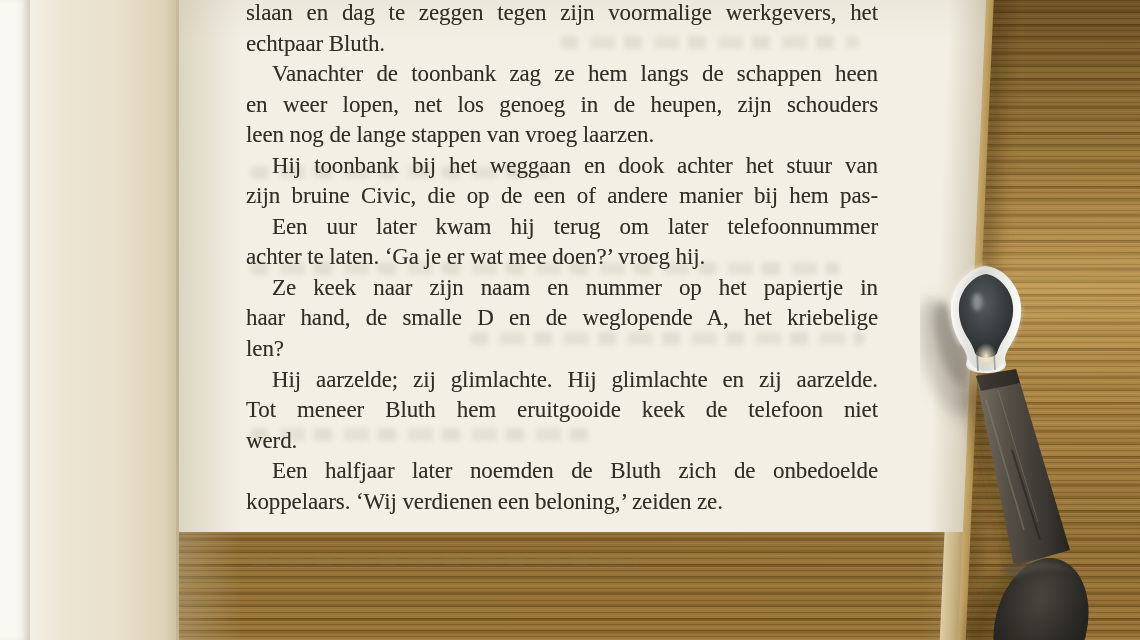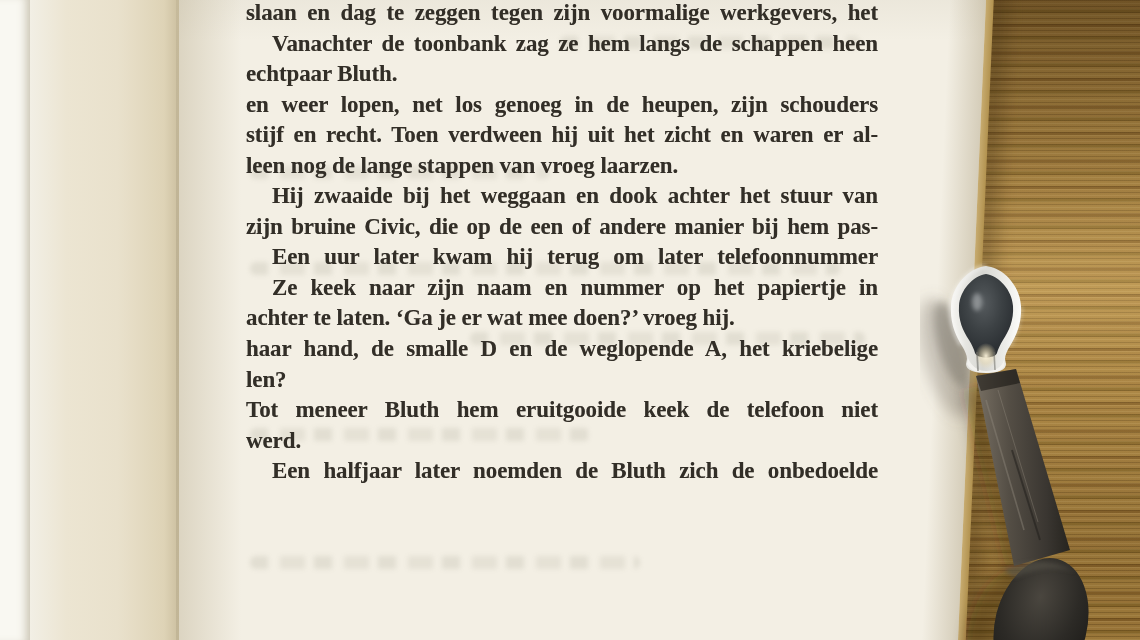--- a/index.html
+++ b/index.html
@@ -31,26 +31,25 @@
   }
   
   .fore-edge{
     position:absolute; left:968px; top:-6px; width:26px; height:660px;
     transform:rotate(2.5deg); transform-origin:top center;
     background:linear-gradient(90deg, #ecdcb4 0%, var(--fore-edge) 45%, #b2924f 100%);
   }
 
   
   .paper{
-    position:absolute; left:0; top:0; width:1000px; height:640px;
+    position:absolute; left:0; top:0; width:1000px; height:532px;
     background:
       linear-gradient(180deg, rgba(120,110,80,.06), rgba(0,0,0,0) 40px),
       var(--paper);
     clip-path:polygon(0 0, 986px 0, 958px 640px, 0 640px);
-    font-weight:bold;
   }
   .paper>div{ position:absolute; }
   .sliver{ left:0; top:0; width:30px; height:640px; background:var(--paper-bright);
            box-shadow:inset -9px 0 9px -5px rgba(150,140,110,.45); }
   .gutter{ left:30px; top:0; width:146px; height:640px;
            background:linear-gradient(90deg,#f2efe5 0%, #ece5d2 25%, var(--gutter) 60%, #ded3b6 92%, #cfc3a4 100%); }
   .crease{ left:176px; top:0; width:3px; height:640px;
            background:linear-gradient(180deg,#c6ba9b,var(--crease) 50%,#c2b697); }
   .margin-shade{ left:179px; top:0; width:62px; height:640px;
            background:linear-gradient(90deg, rgba(185,173,142,.40), rgba(185,173,142,0)); }
@@ -95,35 +94,36 @@
 
     <div class="ghost" style="left:560px; top:36px;  width:300px;"></div>
     <div class="ghost" style="left:250px; top:166px; width:300px;"></div>
     <div class="ghost" style="left:250px; top:262px; width:590px;"></div>
     <div class="ghost" style="left:470px; top:332px; width:395px;"></div>
     <div class="ghost" style="left:250px; top:428px; width:340px;"></div>
     <div class="ghost" style="left:250px; top:556px; width:390px;"></div>
 
     <div class="text-block">
         <div class="line j">slaan en dag te zeggen tegen zijn voormalige werkgevers, het</div>
+        <div class="line">echtpaar Bluth.</div>
         <div class="line j in">Vanachter de toonbank zag ze hem langs de schappen heen</div>
-        <div class="line">echtpaar Bluth.</div>
         <div class="line j">en weer lopen, net los genoeg in de heupen, zijn schouders</div>
-        <div class="line j">stijf en recht. Toen verdween hij uit het zicht en waren er al-</div>
         <div class="line">leen nog de lange stappen van vroeg laarzen.</div>
-        <div class="line j in">Hij zwaaide bij het weggaan en dook achter het stuur van</div>
+        <div class="line j in">Hij toonbank bij het weggaan en dook achter het stuur van</div>
         <div class="line j">zijn bruine Civic, die op de een of andere manier bij hem pas-</div>
         <div class="line j in">Een uur later kwam hij terug om later telefoonnummer</div>
+        <div class="line">achter te laten. ‘Ga je er wat mee doen?’ vroeg hij.</div>
         <div class="line j in">Ze keek naar zijn naam en nummer op het papiertje in</div>
-        <div class="line">achter te laten. ‘Ga je er wat mee doen?’ vroeg hij.</div>
         <div class="line j">haar hand, de smalle D en de weglopende A, het kriebelige</div>
         <div class="line">len?</div>
+        <div class="line j in">Hij aarzelde; zij glimlachte. Hij glimlachte en zij aarzelde.</div>
         <div class="line j">Tot meneer Bluth hem eruitgooide keek de telefoon niet</div>
         <div class="line">werd.</div>
         <div class="line j in">Een halfjaar later noemden de Bluth zich de onbedoelde</div>
+        <div class="line">koppelaars. ‘Wij verdienen een beloning,’ zeiden ze.</div>
       </div>
   </div>
 
   <svg class="tool" viewBox="0 0 220 400" xmlns="http://www.w3.org/2000/svg">
     <defs>
       <filter id="b4" x="-60%" y="-60%" width="220%" height="220%">
           <feGaussianBlur stdDeviation="4"></feGaussianBlur>
         </filter>
       <filter id="b7" x="-60%" y="-60%" width="220%" height="220%">
           <feGaussianBlur stdDeviation="7"></feGaussianBlur>

